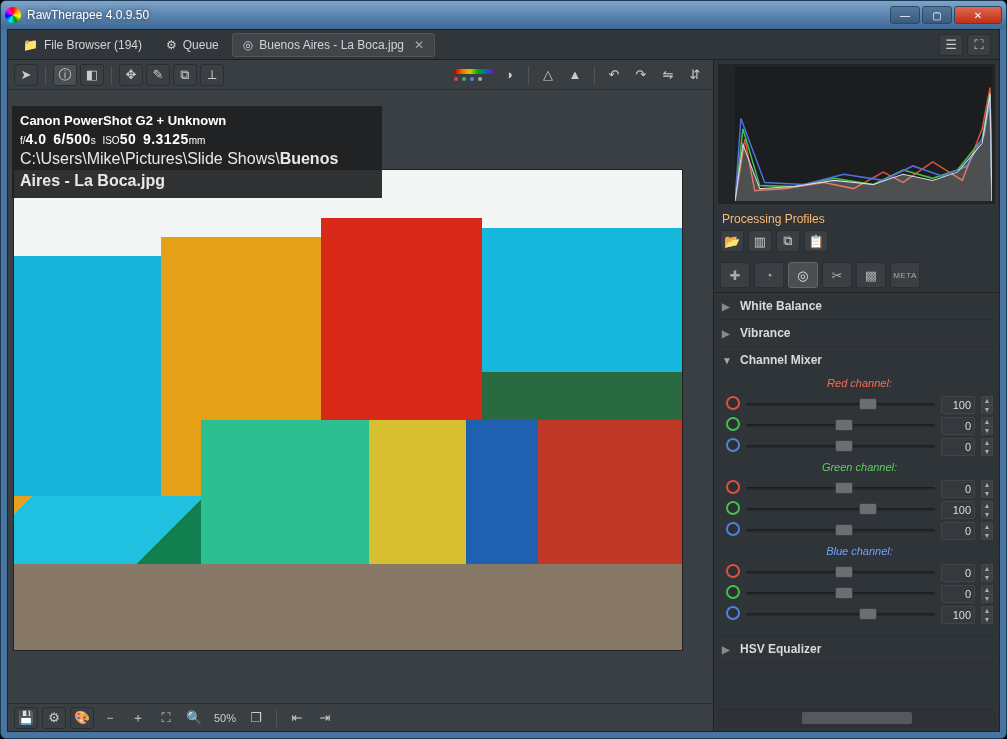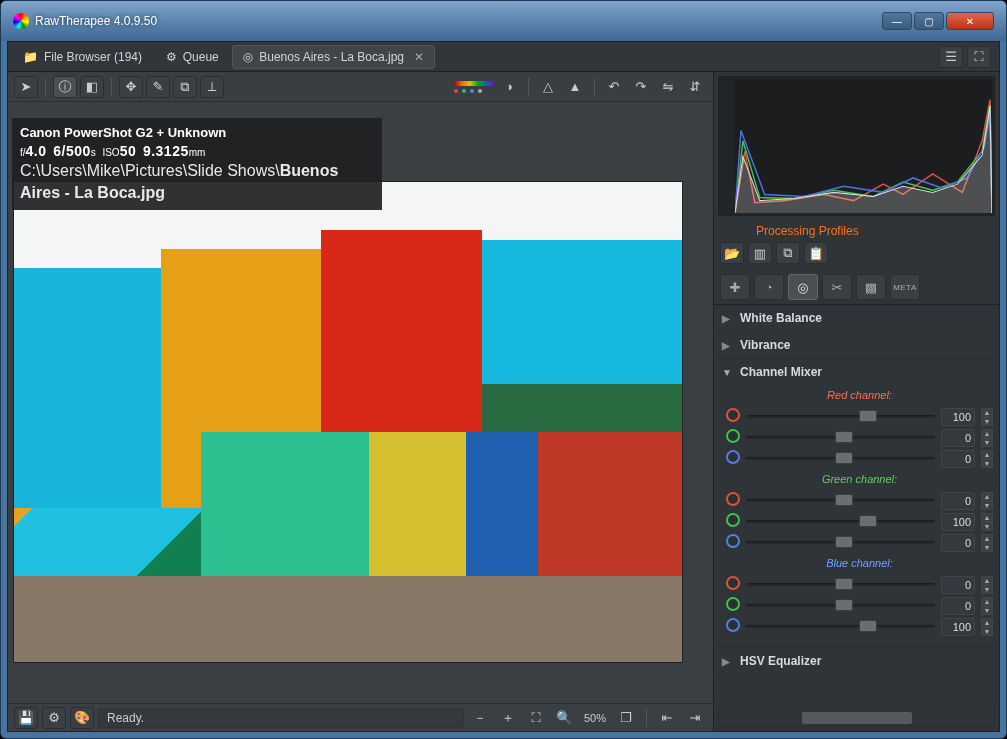--- a/index.html
+++ b/index.html
@@ -1,20 +1,20 @@
 <!DOCTYPE html>
 <html><head>
 <meta charset="utf-8">
 <style>
 * { box-sizing: border-box; margin: 0; padding: 0; font-family: "Segoe UI", Tahoma, sans-serif; }
 html, body { width: 1007px; height: 739px; overflow: hidden; background: #000; }
 
 
 .window { width: 1007px; height: 739px; border: 1px solid #1a3a56; border-radius: 6px; overflow: hidden; background: linear-gradient(#6b96c0, #4974a0 6px, #4974a0) ; display: flex; flex-direction: column; }
-.titlebar { height: 40px; display: flex; align-items: center; padding: 0 12px; color: #fff; font-size: 12px; background: linear-gradient(#80a4c8, #5c85b0 50%, #3f6a94); }
+.titlebar { height: 28px; display: flex; align-items: center; padding: 0 4px; color: #fff; font-size: 12px; background: linear-gradient(#80a4c8, #5c85b0 50%, #3f6a94); }
 .titlebar .icon { width: 16px; height: 16px; border-radius: 50%; background: conic-gradient(red,orange,yellow,green,cyan,blue,magenta,red); margin-right: 6px; }
 .titlebar .title { flex: 1; font-weight: 400; text-shadow: 0 0 4px #234; }
 .winbtns { display: flex; gap: 2px; }
 .winbtn { width: 30px; height: 18px; border: 1px solid #2a4a68; border-radius: 3px; background: linear-gradient(#54769a,#3a5b80); display:flex; align-items:center; justify-content:center; font-size:10px; color:#fff;}
 .winbtn.close { width: 48px; background: linear-gradient(#e06850,#c03018); }
 
 
 .app { flex:1; margin: 0 6px 6px 6px; background:#31363b; border:1px solid #1f2327; display:flex; flex-direction:column; }
 
 
@@ -53,21 +53,21 @@
 
 .bottom-tools { height:28px; display:flex; align-items:center; gap:4px; padding:0 6px; background:#3a3f43; border-top:1px solid #2a2e32;}
 .statuslabel { flex:1; color:#ccc; font-size:12px; padding:0 8px; border:1px solid #2f3337; height:20px; display:flex; align-items:center; border-radius:2px; background:#35393d;}
 
 
 .rightpane { width:285px; background:#2f3438; display:flex; flex-direction:column; }
 .histogram { height:140px; margin:4px; border:1px solid #222; background:#222528; position:relative; overflow:hidden;}
 .histo-inner { position:absolute; left:16px; right:2px; top:2px; bottom:2px; background:#1b1d1f;}
 svg.hsvg { width:100%; height:100%; }
 
-.section-title { color:#f97316; font-size:12px; padding:4px 8px;margin-left:34px;}
+.section-title { color:#fdba74; font-size:12px; padding:4px 8px;}
 .profile-row { display:flex; gap:4px; padding:0 6px 6px 6px;}
 .combo { flex:1; height:24px; border:1px solid #4a4e52; background:#3a3f43; color:#bbb; font-size:12px; display:flex; align-items:center; justify-content:space-between; padding:0 6px; font-style:italic; border-radius:3px;}
 
 .toolcats { display:flex; gap:4px; padding:4px 6px; border-bottom:1px solid #222;}
 .catbtn { width:30px; height:26px; border:1px solid #2a2e32; background:#3a3f43; border-radius:3px; display:flex; align-items:center; justify-content:center; color:#aaa; font-size:13px;}
 .catbtn.active { background:#4a4f53; border-color:#666; color:#e0e0e0;}
 
 .panels { flex:1; overflow:hidden; padding:0 4px; }
 .accordion { border-bottom:1px solid #2a2e32; }
 .acc-header { display:flex; align-items:center; gap:6px; padding:6px 4px; color:#d8dadd; font-size:12px; font-weight:bold; cursor:pointer;}
@@ -236,21 +236,20 @@
         <div class="bottom-tools">
           <div class="iconbtn">
               <span>💾</span>
             </div>
           <div class="iconbtn">
               <span>⚙</span>
             </div>
           <div class="iconbtn">
               <span>🎨</span>
             </div>
-          <div class="statuslabel">Ready.</div>
           <div class="iconbtn bare">
               <span>－</span>
             </div>
           <div class="iconbtn bare">
               <span>＋</span>
             </div>
           <div class="iconbtn bare">
               <span>⛶</span>
             </div>
           <div class="iconbtn bare">

